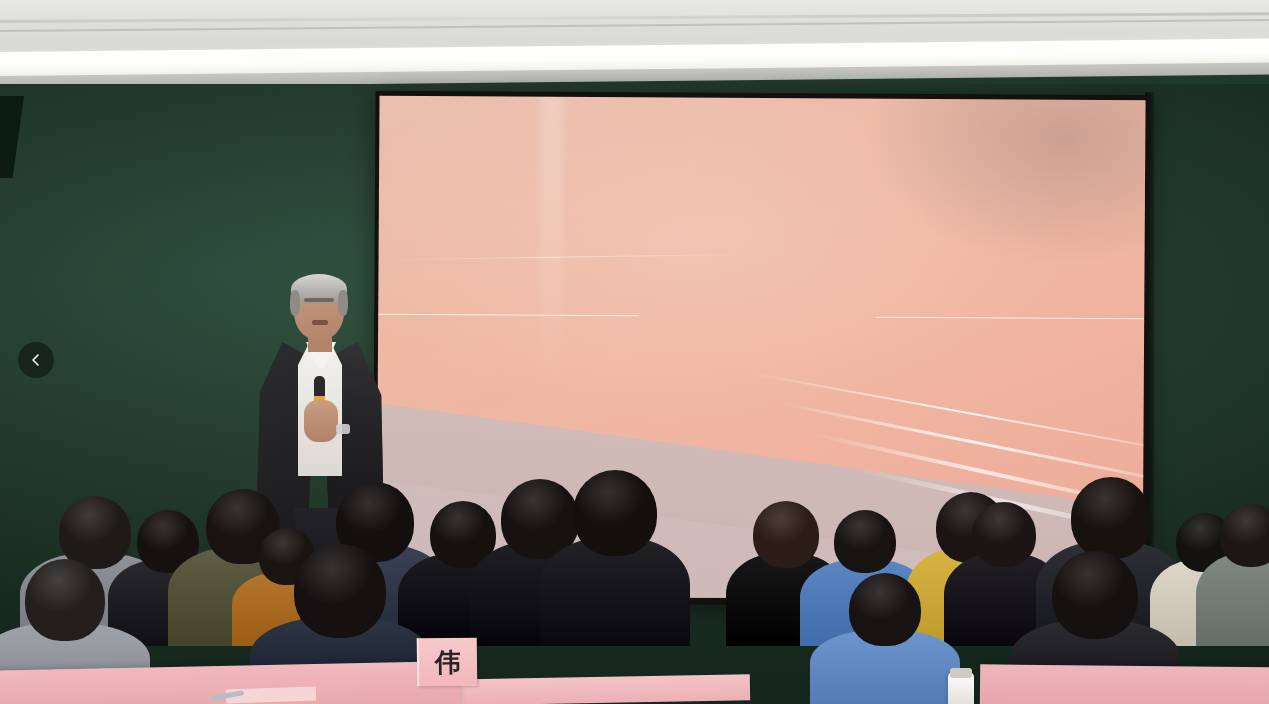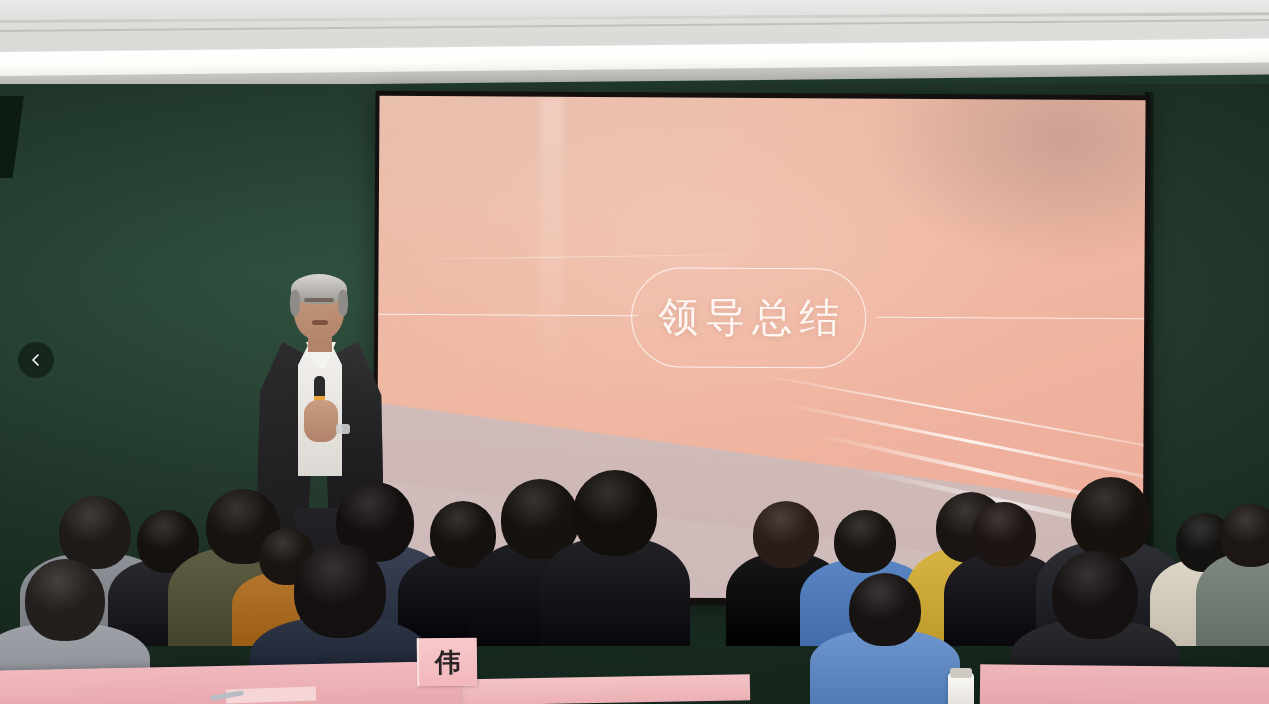--- a/index.html
+++ b/index.html
@@ -290,23 +290,20 @@
       <div class="ridge-line">
         <div class="wave w5"></div>
         <div class="wave w1"></div>
         <div class="wave w2"></div>
         <div class="wave w3"></div>
         <div class="wave w4"></div>
       </div>
 
       <div class="title-rule left"></div>
       <div class="title-rule right"></div>
-      <div class="title-box">
-        <div class="title-text">领导总结</div>
-      </div>
     </div>
   </div>
 
   <div class="speaker">
     <div class="sp-jacket-l"></div>
     <div class="sp-jacket-r"></div>
     <div class="sp-shirt"></div>
     <div class="sp-collar"></div>
     <div class="sp-neck"></div>
     <div class="sp-head"></div>

